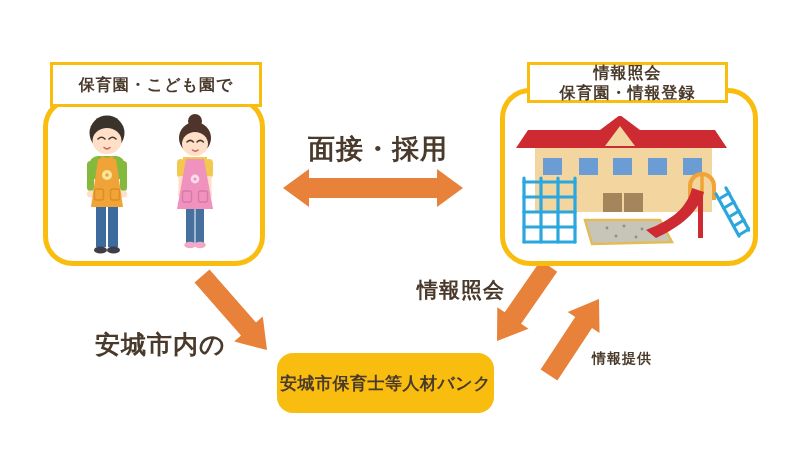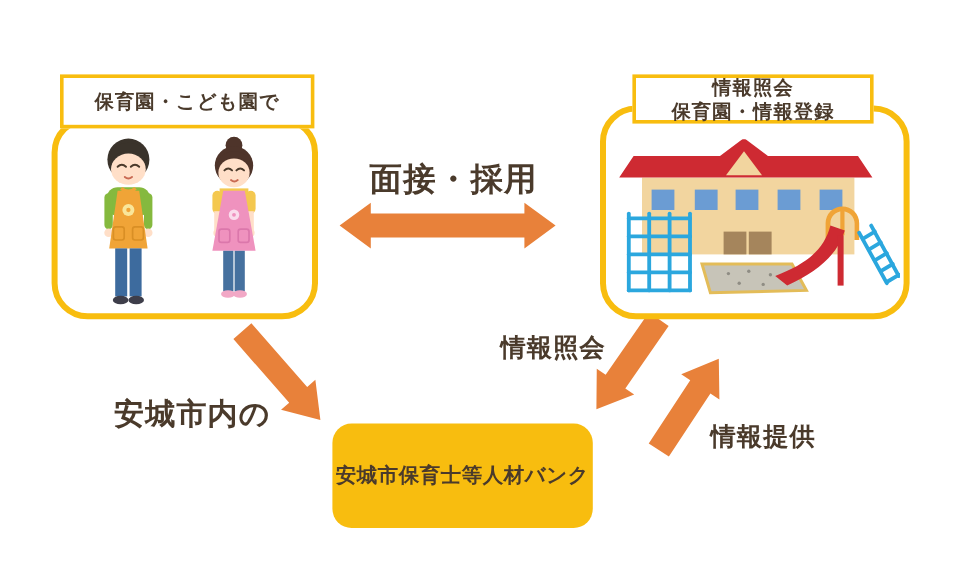--- a/index.html
+++ b/index.html
@@ -36,36 +36,36 @@
     font-size:16px;line-height:1.25;letter-spacing:1px;
     text-align:center;
   }
   .label-left{left:50px;top:62px;width:212px;height:45px;}
   .label-right{left:527px;top:62px;width:201px;height:41px;}
   .illu{position:absolute;z-index:4;}
   .illu-people{left:65px;top:111px;}
   .illu-building{left:512px;top:116px;}
   .bank-box{
     position:absolute;
-    left:277px;top:353px;width:217px;height:87px;
+    left:277px;top:353px;width:217px;height:60px;
     background:var(--gold);
     border-radius:16px;
     z-index:2;
     display:flex;align-items:center;justify-content:center;
     font-weight:700;font-size:17px;color:var(--brown);letter-spacing:0.5px;
   }
   .arrow-label{
     position:absolute;z-index:6;
     font-weight:700;color:var(--brown);
     letter-spacing:1px;white-space:nowrap;
   }
   .lbl-interview{left:308px;top:131px;width:160px;text-align:left;font-size:27px;}
   .lbl-register{left:95px;top:328px;font-size:25px;}
   .lbl-inquiry{left:417px;top:276px;font-size:21px;}
-  .lbl-provide{left:592px;top:350px;font-size:21px;text-align:center;}
+  .lbl-provide{left:592px;top:350px;font-size:14px;text-align:center;}
 </style>
 </head>
 <body>
 
 <div class="canvas">
 
   <svg class="arrows-layer" width="800" height="471" viewBox="0 0 800 471">
     <polygon fill="#E8813A" points="283,188 309,169 309,178 437,178 437,169 463,188 437,207 437,198 309,198 309,207"></polygon>
     <polygon fill="#E8813A" points="194.5,282.6 241,335.6 234.2,341.5 267,350 262.8,316.5 256,322.4 209.5,269.4"></polygon>
     <polygon fill="#E8813A" points="540.8,260.3 504.7,312.3 497.3,307.2 497,341 528.5,328.8 521.1,323.7 557.2,271.7"></polygon>

